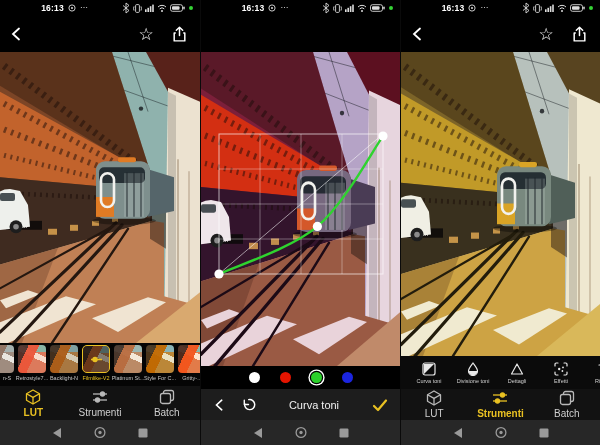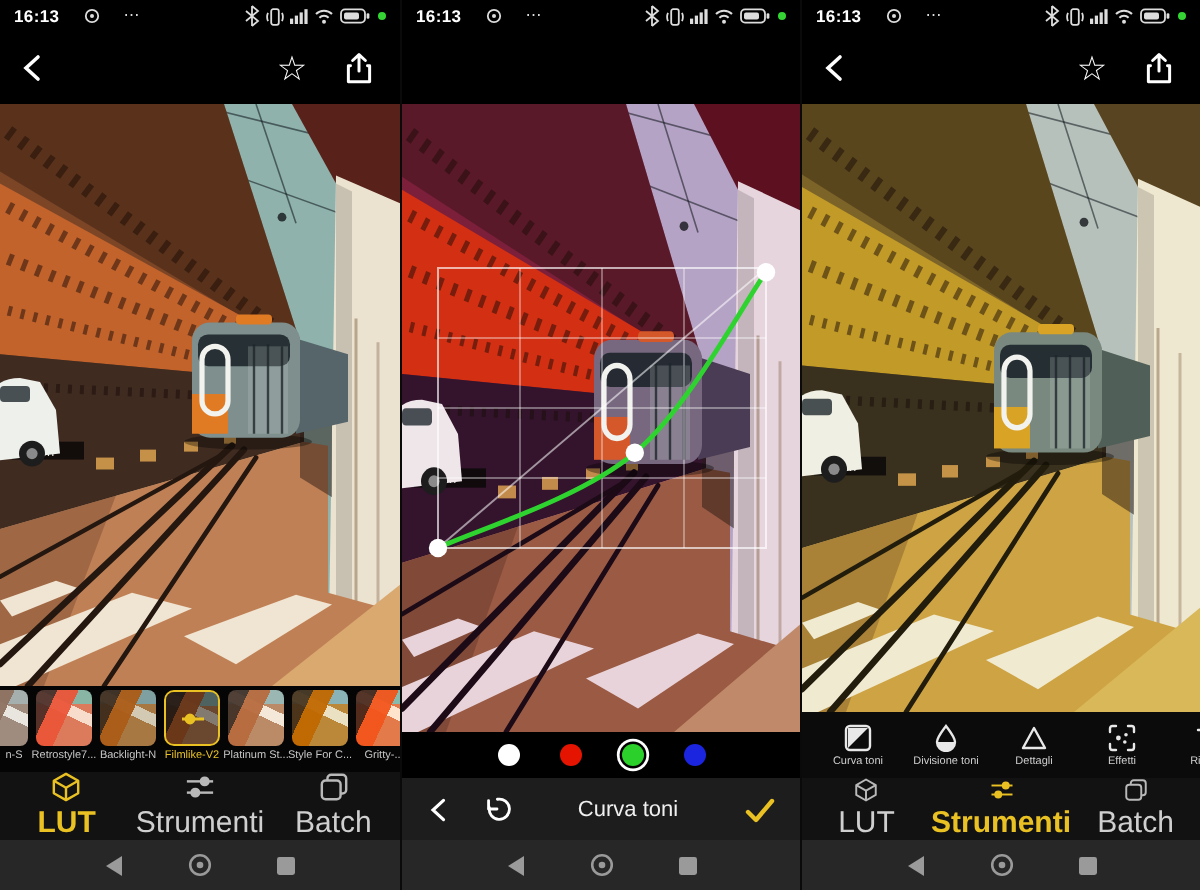--- a/index.html
+++ b/index.html
@@ -5,21 +5,21 @@
   html,body{margin:0;padding:0;background:#000;}
   *{box-sizing:border-box;}
   body{font-family:"Liberation Sans",sans-serif;-webkit-font-smoothing:antialiased;}
   .screens{width:600px;height:445px;display:flex;background:#000;overflow:hidden;}
   .panel{width:200px;height:445px;position:relative;background:#000;overflow:hidden;flex:0 0 200px;}
   .panel+.panel{border-left:1px solid #0a0a0a;}
 
   
   .statusbar{height:16px;display:flex;align-items:center;padding:0 7px;color:#fff;}
   .sb-time{font-size:8.5px;font-weight:bold;letter-spacing:.2px;}
-  .sb-left{display:flex;align-items:center;gap:12px;flex:1;}
+  .sb-left{display:flex;align-items:center;gap:4px;flex:1;justify-content:center;}
   .sb-more{font-size:8px;color:#ddd;line-height:1;}
   .sb-right{display:flex;align-items:center;gap:3px;}
   .sb-right svg{display:block;}
   .sb-dot{width:4px;height:4px;border-radius:50%;background:#35d435;margin-left:1px;}
 
   
   .header{height:36px;display:flex;align-items:center;padding:0 9px;color:#fff;}
   .hd-back{width:22px;height:22px;display:flex;align-items:center;}
   .hd-spacer{flex:1;}
   .hd-ic{width:24px;height:24px;display:flex;align-items:center;justify-content:center;margin-left:9px;}
@@ -66,21 +66,21 @@
   .thumb-item.sel .thumb{border:1.5px solid #e9c122;border-radius:5px;filter:none;}
   .sel-ov{position:absolute;inset:0;background:rgba(0,0,0,.45);display:flex;align-items:center;justify-content:center;}
   .lbl{margin-top:2px;font-size:5.5px;color:#c6c6c6;white-space:nowrap;max-width:34px;overflow:hidden;}
   .thumb-item.sel .lbl{color:#e9c122;}
   .thumb-item:first-child .lbl{transform:translateX(7px);}
 
   
   .tabbar{height:34px;background:#121212;display:flex;}
   .p3 .tabbar{height:31px;}
   .tab{flex:1;display:flex;flex-direction:column;align-items:center;justify-content:center;gap:2px;color:#b9b9b9;}
-  .tab .t-lbl{font-size:15px;color:#cfcfcf;}
+  .tab .t-lbl{font-size:10px;color:#cfcfcf;}
   .tab.active{color:#e9c122;}
   .tab.active .t-lbl{color:#e9c122;font-weight:bold;}
   .tab svg{display:block;}
 
   
   .toolsrow{height:33px;background:#0b0b0b;display:flex;padding-left:6px;overflow:hidden;align-items:center;}
   .tool{flex:0 0 44px;width:44px;display:flex;flex-direction:column;align-items:center;gap:2px;color:#e8e8e8;}
   .tool .t-lbl{font-size:5.5px;color:#cfcfcf;white-space:nowrap;}
 
   

